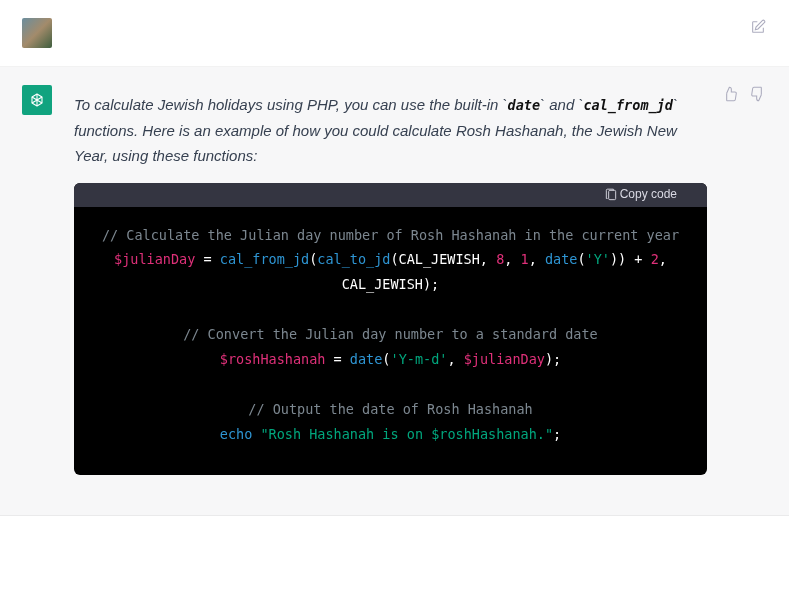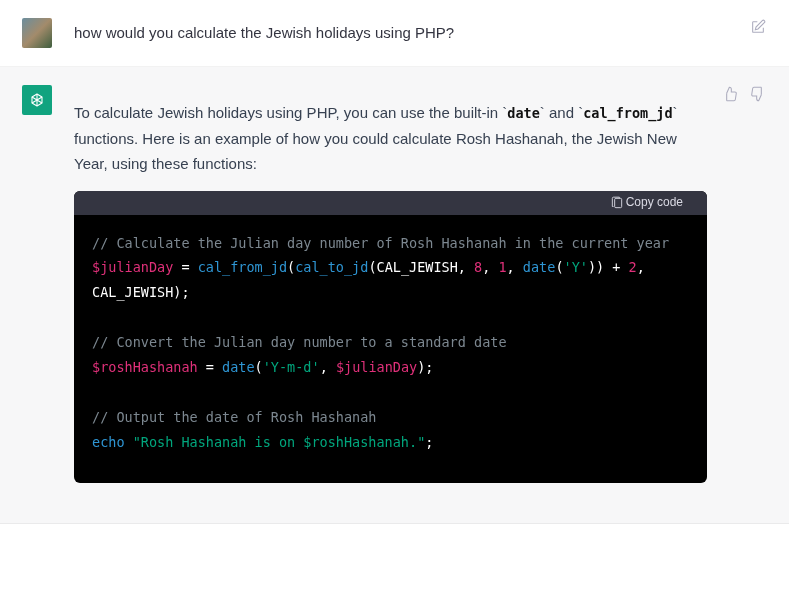--- a/index.html
+++ b/index.html
@@ -61,63 +61,63 @@
     justify-content: center;
   }
   .icon-btn svg { width: 16px; height: 16px; stroke: #acacbe; fill: none; stroke-width: 1.6; }
   code.inline {
     font-family: Consolas, Menlo, monospace;
     font-weight: 600;
     font-size: 13.5px;
     color: #111;
   }
   .para { margin-bottom: 14px; }
-  .para:first-child { margin-top: 15px; }
+  .para:first-child { margin-top: 7px; font-style: italic; }
   .codeblock {
     background: #000000;
     border-radius: 6px;
     overflow: hidden;
     margin: 14px 0 22px 0;
     font-family: Consolas, Menlo, monospace;
     font-size: 13.5px;
   }
   .codeheader {
     background: #343541;
     height: 24px;
     display: flex;
     align-items: center;
     justify-content: flex-end;
-    padding: 0 24px;
+    padding: 0 30px;
     color: #d9d9e3;
     font-family: "Segoe UI", sans-serif;
     font-size: 12px;
   }
   .codeheader svg { width: 14px; height: 14px; stroke: #d9d9e3; fill:none; stroke-width:1.6; }
   .codebody {
     padding: 16px 18px 28px 18px;
     line-height: 1.85;
     white-space: pre;
     color: #ffffff;
     overflow-x: auto;
+    text-align: center;
   }
   .c-cm { color: #7c8790; } 
   .c-vr { color: #df3079; } 
   .c-op { color: #ffffff; }
   .c-fn { color: #2e95d3; } 
   .c-id { color: #ffffff; } 
   .c-nm { color: #df3079; } 
   .c-st { color: #00a67d; } 
   .c-pn { color: #ffffff; }
 </style>
 </head>
 <body>
 
 <div class="message user">
   <div class="avatar user-av"></div>
-  <div class="content user-q">how would you calculate the Jewish holidays using PHP?</div>
   <div class="actions">
     <div class="icon-btn">
       <svg viewBox="0 0 24 24">
           <path d="M11 4H5a1 1 0 0 0-1 1v14a1 1 0 0 0 1 1h14a1 1 0 0 0 1-1v-6"></path>
           <path d="M18.5 2.5a2.12 2.12 0 0 1 3 3L12 15l-4 1 1-4 9.5-9.5z"></path>
         </svg>
     </div>
   </div>
 </div>
 

